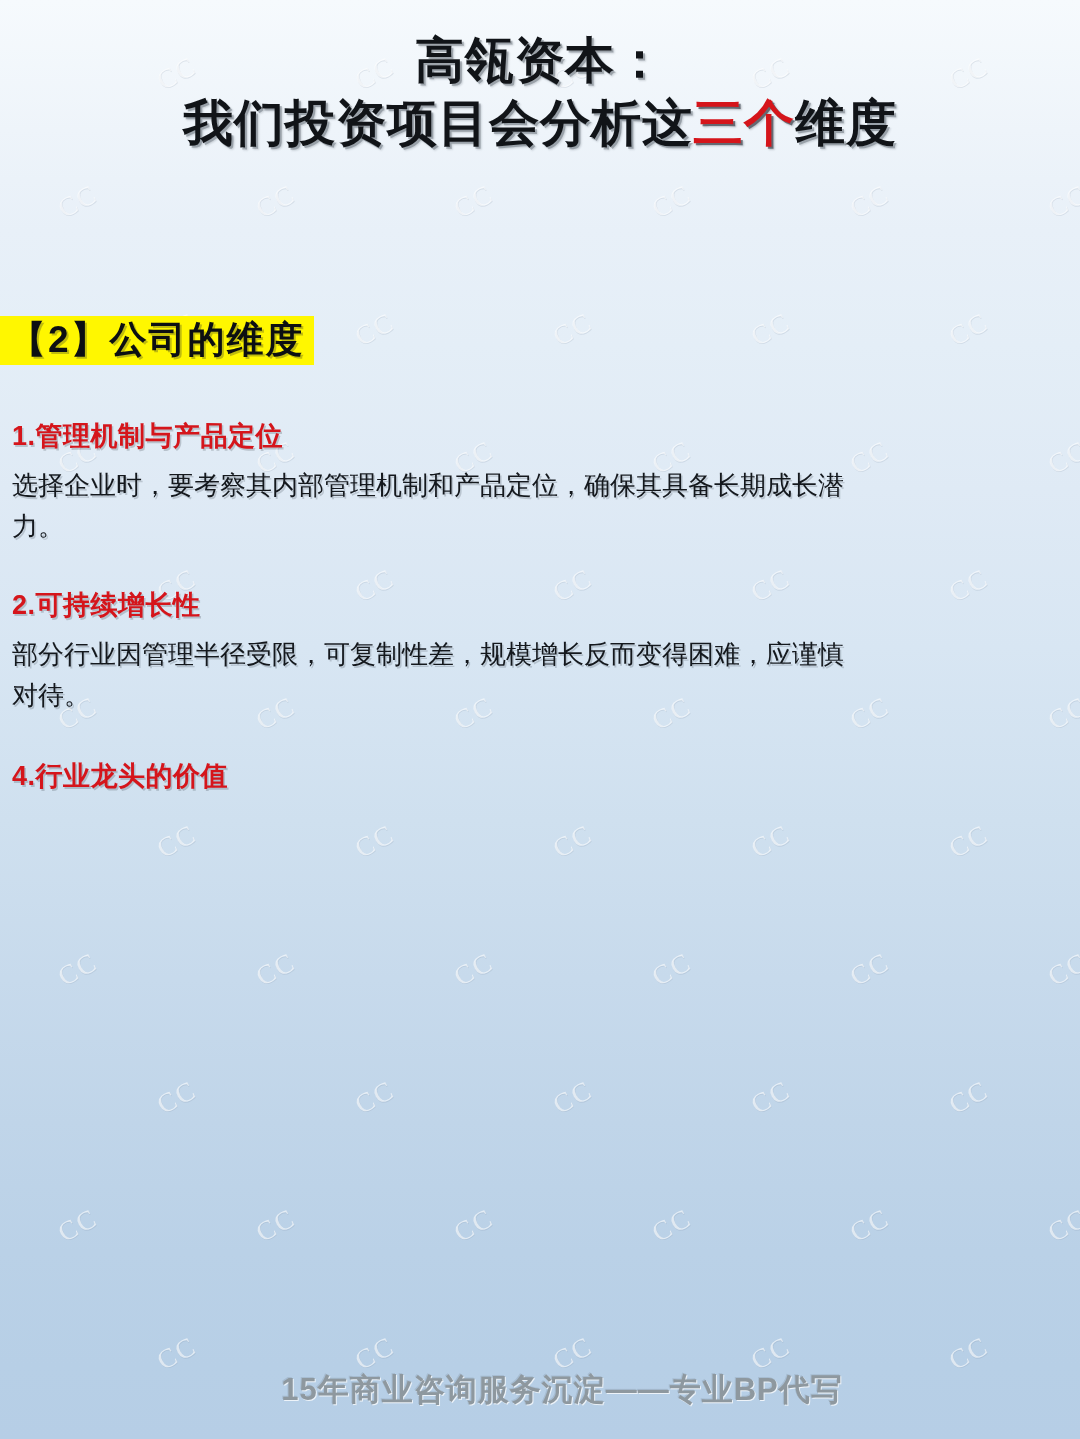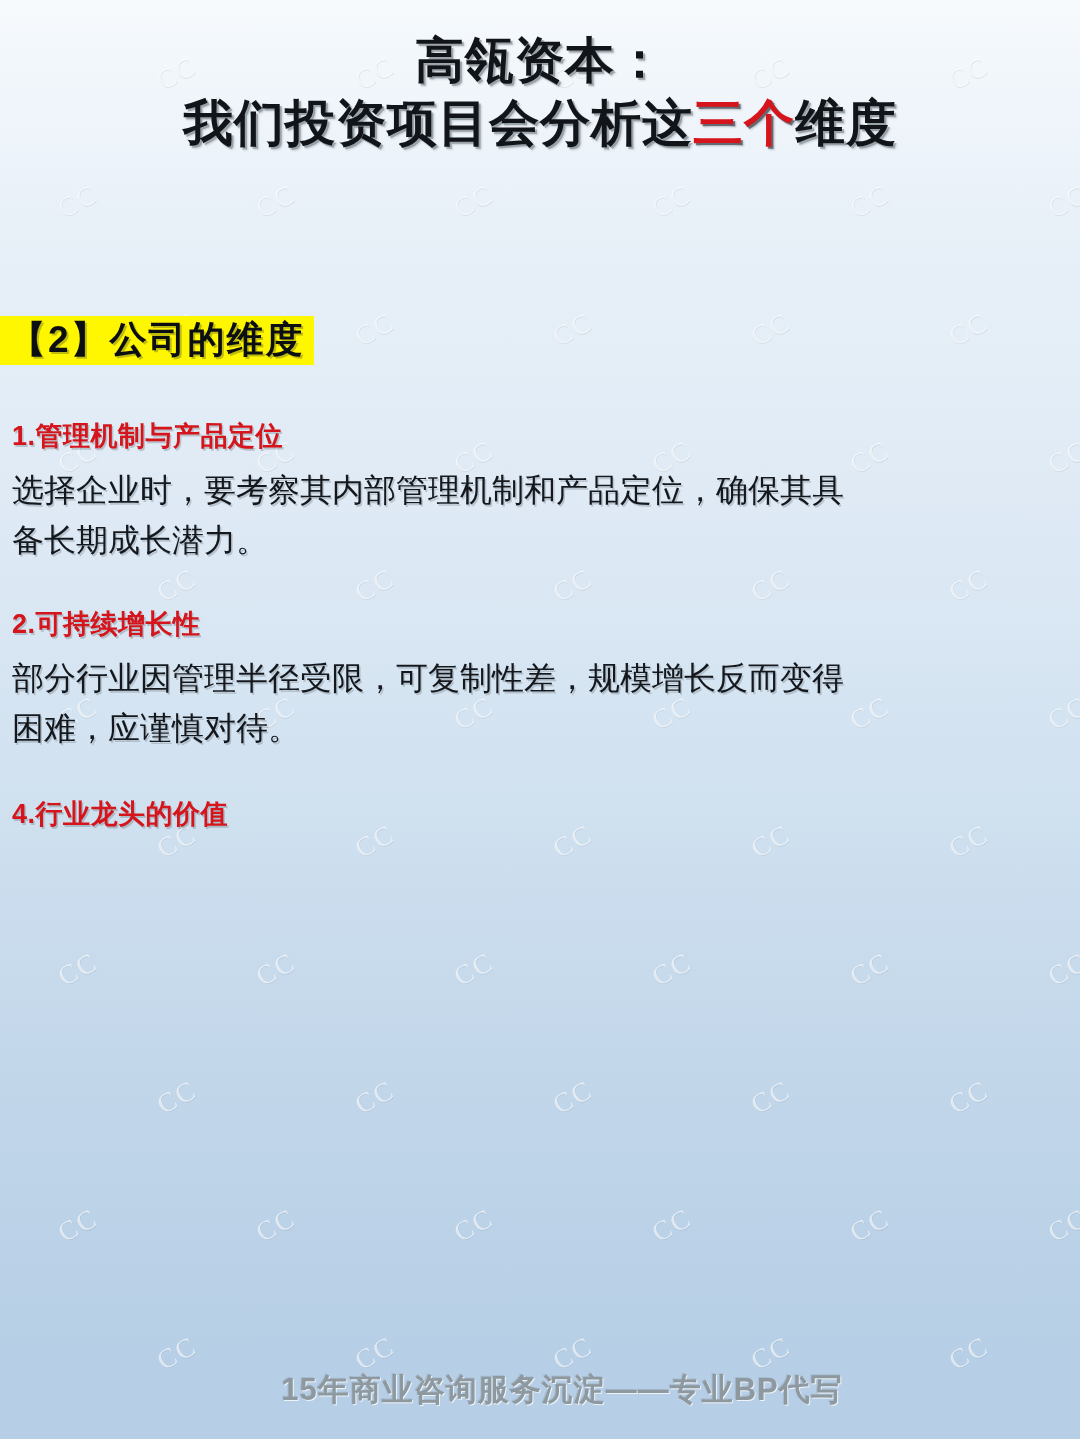--- a/index.html
+++ b/index.html
@@ -119,21 +119,21 @@
     color: #d5151b;
     font-size: 27px;
     font-weight: bold;
     letter-spacing: 0.5px;
     line-height: 1.25;
     margin: 0 0 11px 0;
     text-shadow: 1.5px 1.5px 0 rgba(40,50,60,0.22);
   }
   .sec-para {
     color: #14181d;
-    font-size: 32px;
+    font-size: 26px;
     font-weight: 500;
     line-height: 1.58;
     margin: 0;
     letter-spacing: 0px;
     text-shadow: 1.5px 1.5px 0 rgba(40,50,60,0.20);
     word-break: break-all;
   }
   .sec-para + .sec-para { margin-top: 10px; }
 
   

